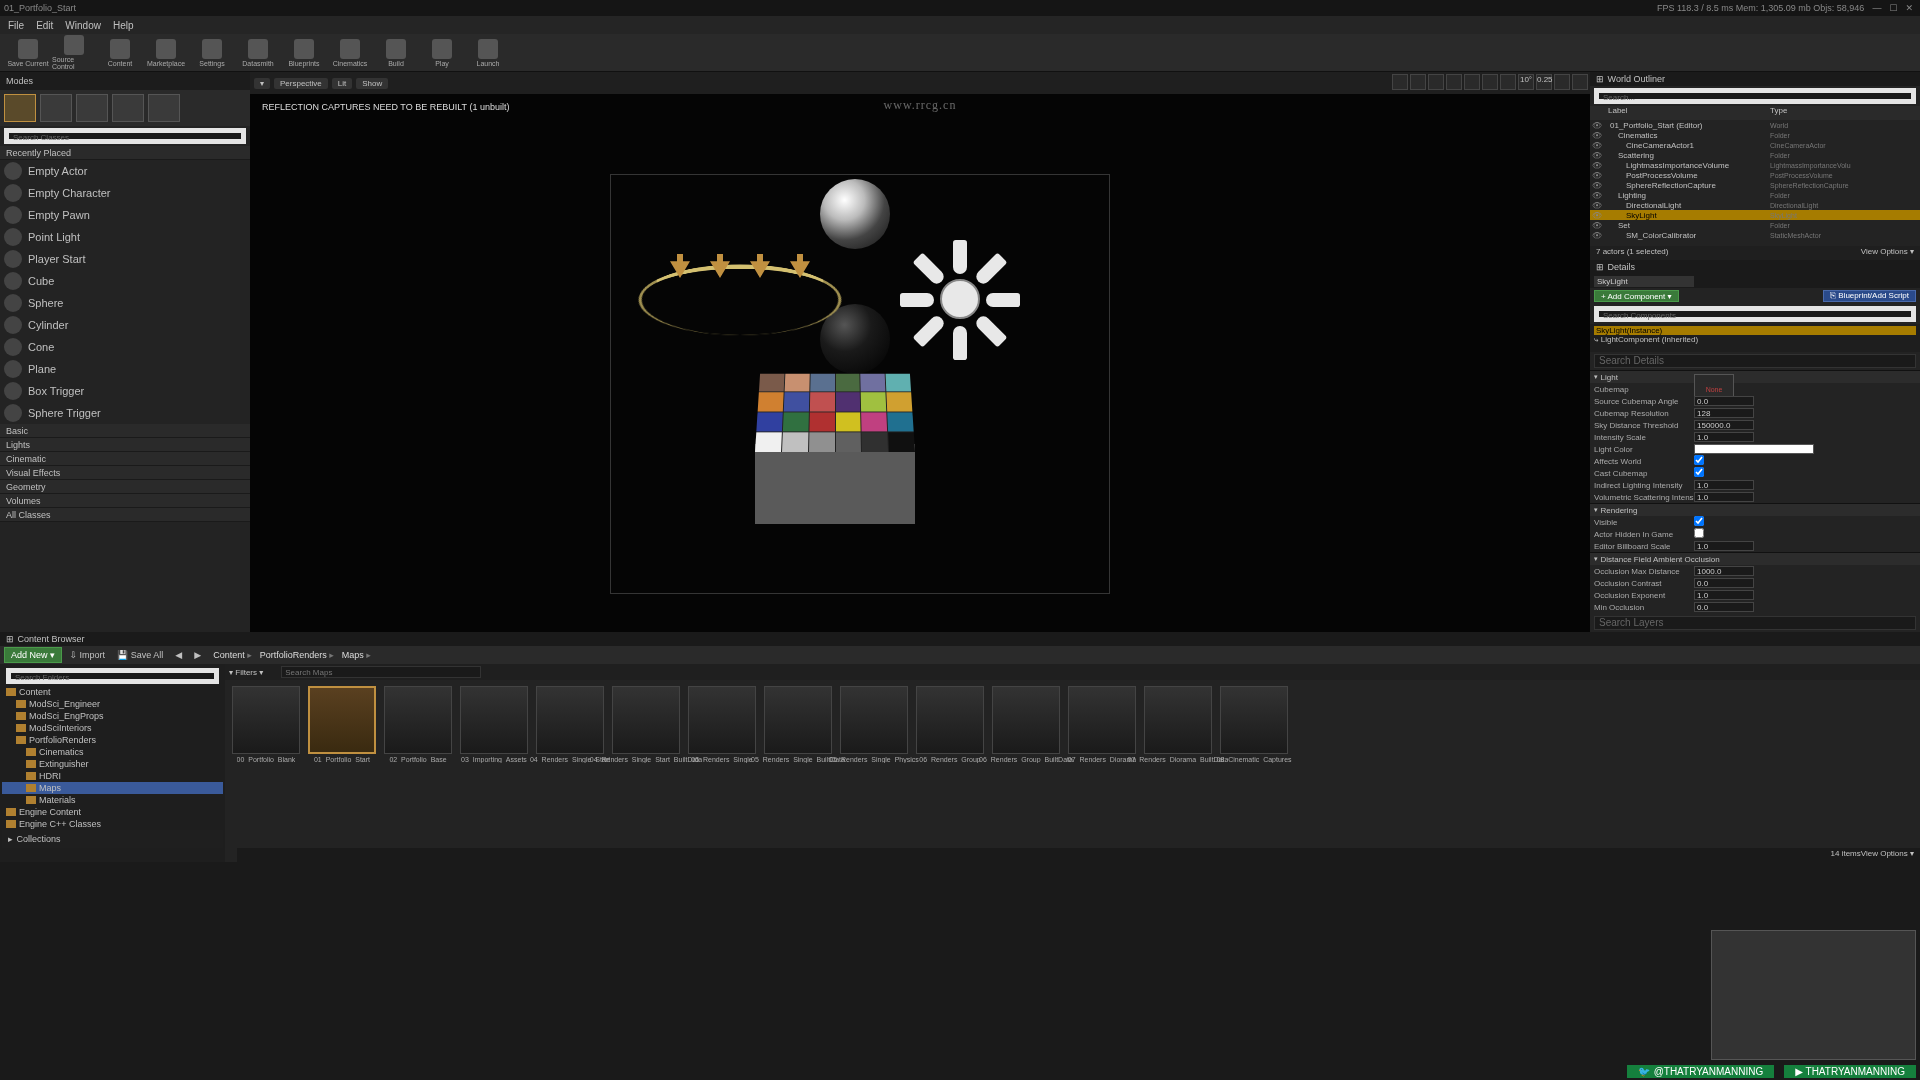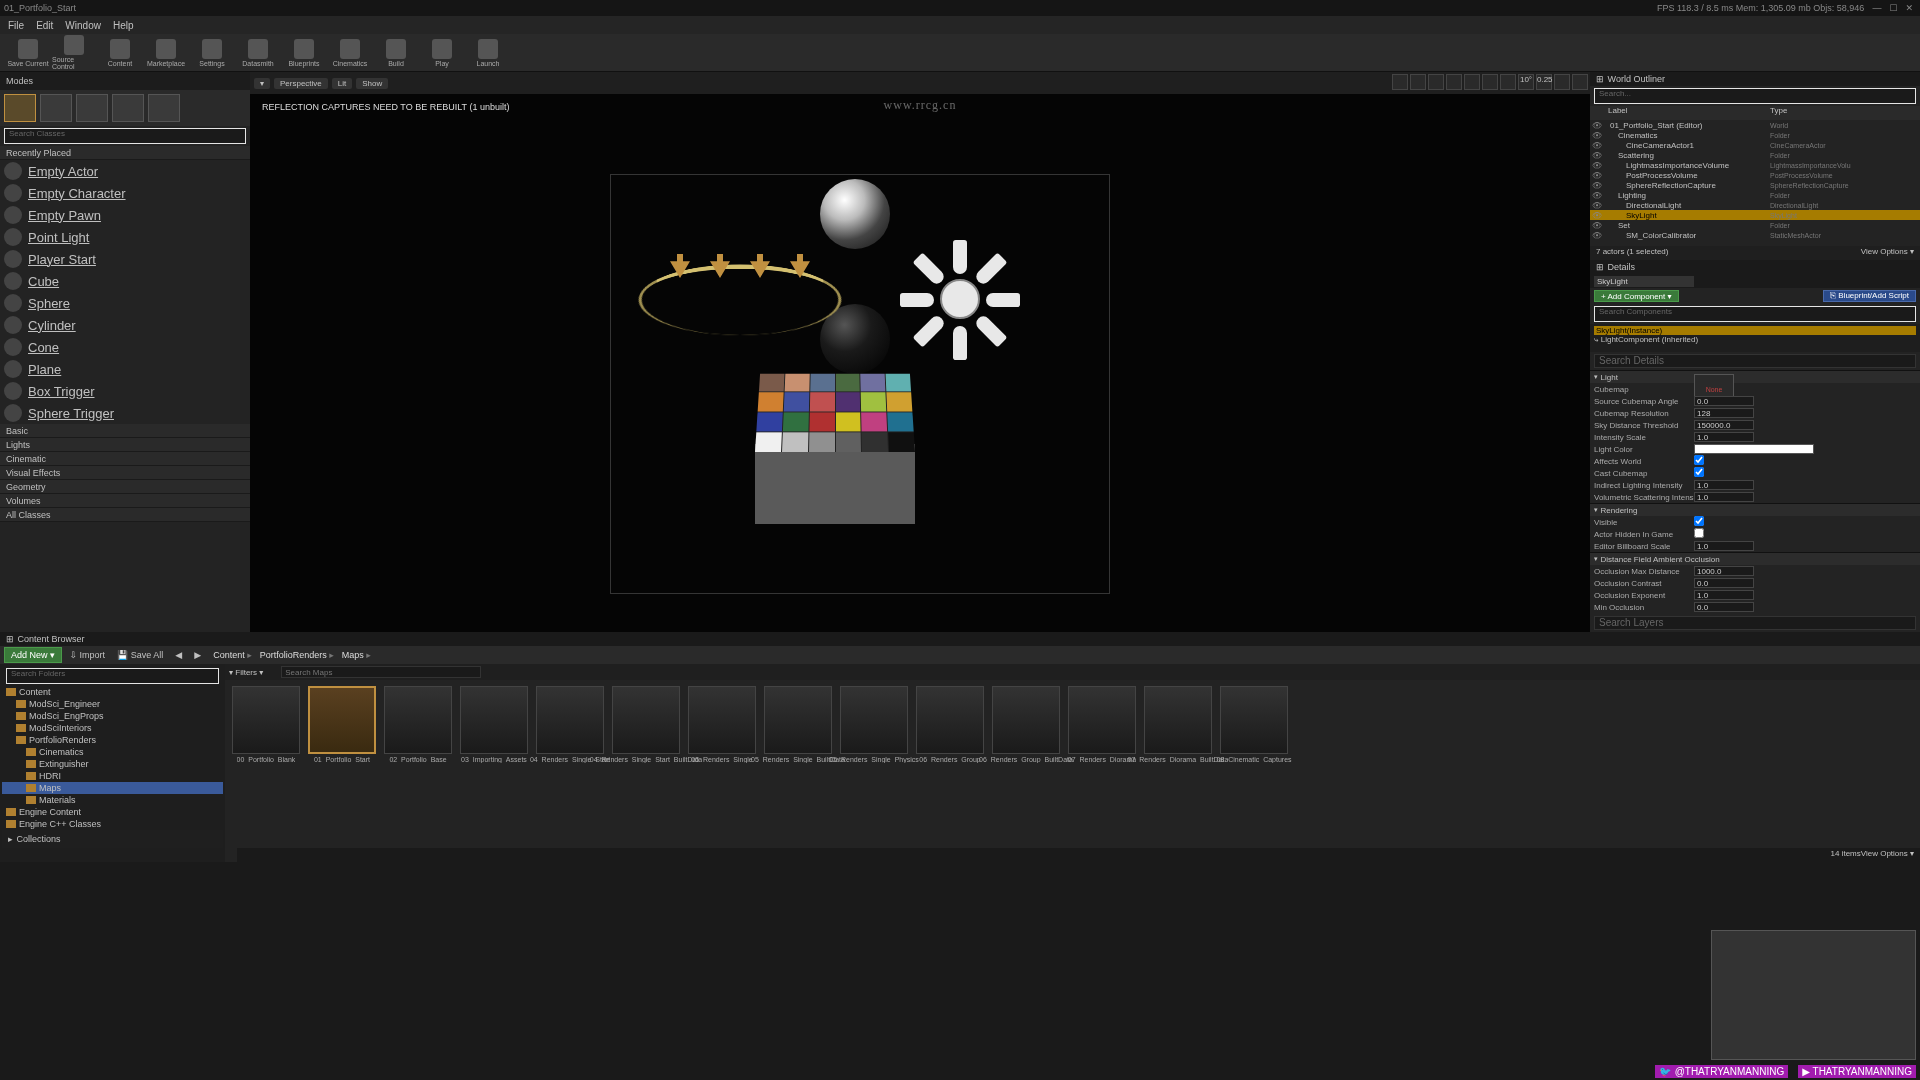--- a/index.html
+++ b/index.html
@@ -11,25 +11,25 @@
 .menubar span { cursor:default; }
 .toolbar { height:38px; background:#2a2a2a; display:flex; align-items:center; padding:0 6px; gap:2px; border-bottom:1px solid #111; }
 .tool-btn { width:44px; height:36px; display:flex; flex-direction:column; align-items:center; justify-content:center; font-size:7px; color:#aaa; }
 .tool-btn .ico { width:20px; height:20px; background:#555; border-radius:3px; margin-bottom:1px; }
 .main { display:flex; height:560px; }
 .left-panel { width:250px; background:#232323; display:flex; flex-direction:column; }
 .modes-tab { height:18px; background:#1c1c1c; display:flex; align-items:center; padding:0 6px; font-size:9px; }
 .modes-icons { height:36px; display:flex; gap:4px; padding:4px; background:#2a2a2a; }
 .modes-icons div { width:32px; height:28px; background:#3a3a3a; border:1px solid #555; }
 .modes-icons div.active { background:#5a4a2a; border-color:#c09040; }
-.search-row { height:16px; background:#1a1a1a; margin:2px 4px; border:1px solid #e5e5e5; padding:0 4px; font-size:8px; color:#666; }
+.search-row { height:16px; background:#1a1a1a; margin:2px 4px; border:5px solid #e5e5e5; padding:0 4px; font-size:8px; color:#666; }
 .cat-row { height:14px; padding:2px 6px; font-size:9px; background:#2a2a2a; border-bottom:1px solid #1a1a1a; }
 .place-item { height:22px; display:flex; align-items:center; gap:6px; padding:2px 4px; }
 .place-item .thumb { width:18px; height:18px; background:#444; border-radius:9px; }
-.place-item span { font-size:13px;text-decoration:underline; }
+.place-item span { font-size:11px; }
 .viewport { flex:1; background:#0a0a0a; position:relative; display:flex; flex-direction:column; }
 .vp-top { height:22px; background:#1f1f1f; display:flex; align-items:center; padding:0 4px; gap:4px; font-size:8px; }
 .vp-pill { background:#333; padding:1px 6px; border-radius:2px; }
 .vp-msg { position:absolute; top:30px; left:12px; font-size:9px; color:#ddd; z-index:3; }
 .vp-scene { flex:1; position:relative; background:#050505; }
 .wire-cube { position:absolute; left:360px; top:80px; width:500px; height:420px; border:1px solid rgba(200,200,200,.25); }
 .sky-icon { position:absolute; left:655px; top:150px; width:110px; height:110px; }
 .sky-icon .c { width:40px; height:40px; background:#e8e8e8; border-radius:50%; position:absolute; left:35px; top:35px; border:2px solid #888; }
 .sky-icon .ray { width:14px; height:34px; background:#e8e8e8; position:absolute; left:48px; top:-4px; border-radius:4px 4px 10px 10px; }
 .chrome-sphere { position:absolute; left:570px; top:85px; width:70px; height:70px; border-radius:50%; background:radial-gradient(circle at 35% 30%,#fff,#bbb 30%,#444 60%,#111); }
@@ -89,21 +89,21 @@
 .cb-filter input { flex:1; max-width:200px; height:12px; background:#1a1a1a; border:1px solid #333; color:#999; font-size:8px; padding:0 3px; }
 .asset-grid { flex:1; display:flex; gap:6px; padding:6px; overflow:hidden; }
 .asset { width:70px; display:flex; flex-direction:column; align-items:center; }
 .asset .thumb { width:68px; height:68px; background:linear-gradient(#333,#1a1a1a); border:1px solid #444; }
 .asset.sel .thumb { border:2px solid #c09040; background:linear-gradient(#5a4020,#3a2a10); }
 .asset span { font-size:7px; text-align:center; margin-top:2px; color:#aaa; overflow:hidden; max-height:18px; }
 .cb-foot { height:14px; background:#1a1a1a; display:flex; justify-content:flex-end; padding:1px 6px; font-size:8px;margin-left:12px; }
 .collections { height:18px; background:#1f1f1f; padding:2px 6px; font-size:9px; display:flex; align-items:center; gap:4px; }
 .webcam { position:absolute; right:4px; bottom:20px; width:205px; height:130px; background:#333; border:1px solid #555; }
 .overlay-credit { position:absolute; right:4px; bottom:2px; display:flex; gap:10px; font-size:10px; color:#fff; }
-.overlay-credit span { background:#a21caf; padding:1px 4px; }
+.overlay-credit span { background:#15803d; padding:1px 11px; }
 .watermark { position:absolute; left:50%; top:4px; transform:translateX(-50%); color:rgba(200,200,200,.5); font-size:12px; letter-spacing:1px;font-family:Liberation Serif, serif; }
 </style>
 </head>
 <body>
 
 <div class="titlebar">
   <span>01_Portfolio_Start</span>
   <div class="titlebar-right">
     <span>FPS 118.3 / 8.5 ms   Mem: 1,305.09 mb   Objs: 58,946</span>
     <span>—</span>

